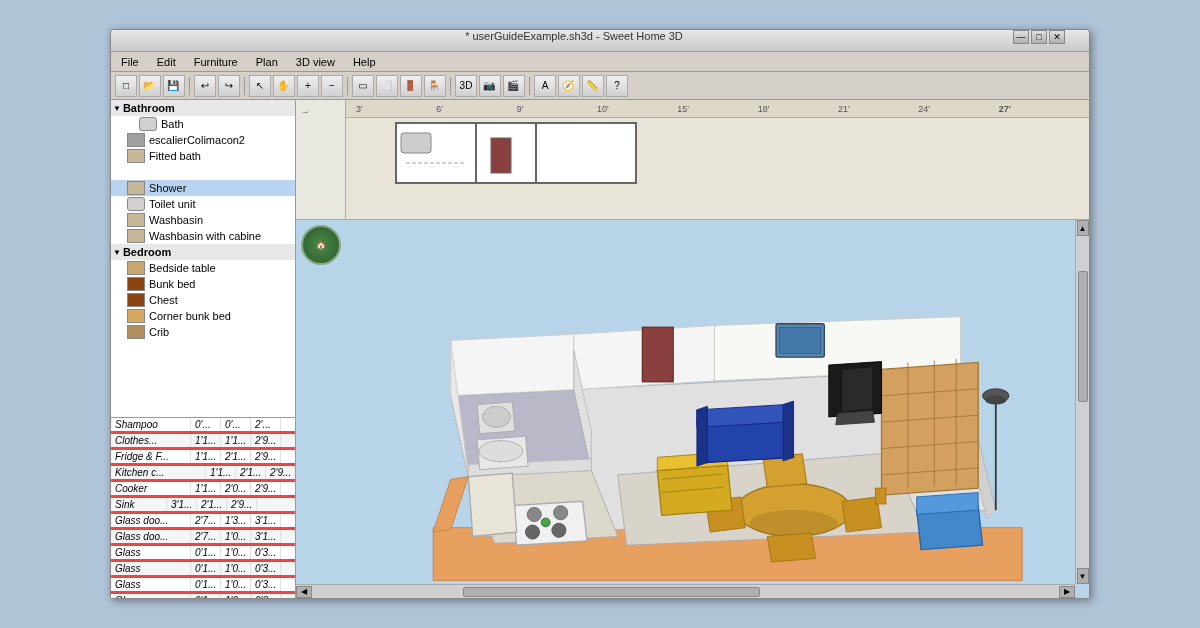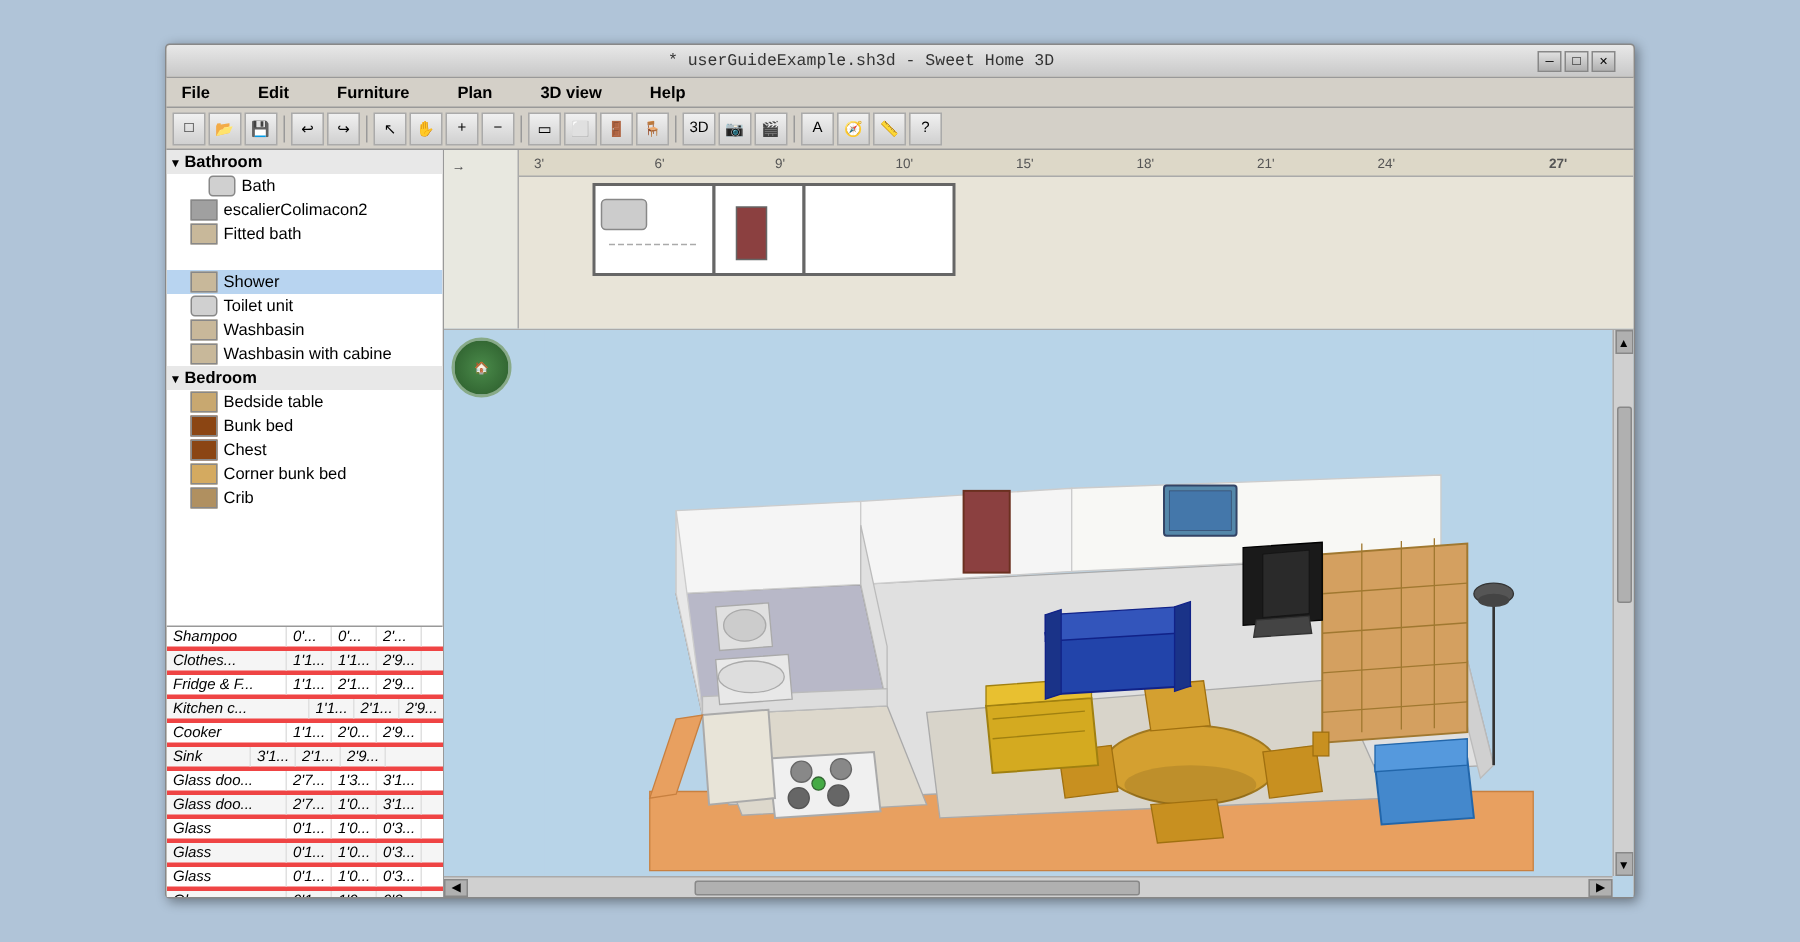--- a/index.html
+++ b/index.html
@@ -20,25 +20,24 @@
       border: 1px solid #888;
       box-shadow: 2px 2px 8px rgba(0,0,0,0.4);
       display: flex;
       flex-direction: column;
       border-radius: 3px;
     }
     .title-bar {
       background: linear-gradient(to bottom, #e8e8e8, #c8c8c8);
       height: 22px;
       display: flex;
-      align-items: center;
-      padding: 0 12px;
+      align-items: flex-start;
+      padding: 0 24px;
       border-bottom: 1px solid #999;
       border-radius: 3px 3px 0 0;
-      font-family: Liberation Mono, monospace;
     }
     .title-bar-text {
       flex: 1;
       text-align: center;
       font-size: 11px;
       color: #333;
     }
     .title-bar-controls {
       display: flex;
       gap: 2px;
@@ -54,22 +53,21 @@
       justify-content: center;
       cursor: pointer;
     }
     .menu-bar {
       background: #d4d0c8;
       height: 20px;
       display: flex;
       align-items: center;
       padding: 0 4px;
       border-bottom: 1px solid #999;
-      gap: 20px;
-      font-weight: bold;
+      gap: 6px;
     }
     .menu-item {
       padding: 2px 6px;
       font-size: 11px;
       cursor: pointer;
       color: #000;
     }
     .toolbar {
       background: #d4d0c8;
       height: 28px;
@@ -443,21 +441,21 @@
           <div style="height:18px; background:#ddd8c8; border-bottom:1px solid #aaa; display:flex; align-items:center; position:relative;">
             <div style="display:flex; width:100%; padding:0 10px;">
               <span style="font-size:9px; color:#555; flex:1; text-align:left;">3'</span>
               <span style="font-size:9px; color:#555; flex:1; text-align:left;">6'</span>
               <span style="font-size:9px; color:#555; flex:1; text-align:left;">9'</span>
               <span style="font-size:9px; color:#555; flex:1; text-align:left;">10'</span>
               <span style="font-size:9px; color:#555; flex:1; text-align:left;">15'</span>
               <span style="font-size:9px; color:#555; flex:1; text-align:left;">18'</span>
               <span style="font-size:9px; color:#555; flex:1; text-align:left;">21'</span>
               <span style="font-size:9px; color:#555; flex:1; text-align:left;">24'</span>
-              <span style="font-size:9px; color:#555; flex:1; text-align:center;font-weight:bold;">27'</span>
+              <span style="font-size:9px; color:#555; flex:1; text-align:left;font-weight:bold;">27'</span>
             </div>
           </div>
 
           <div style="flex:1; position:relative; background:#e8e4d8; height:calc(100% - 18px);">
 
             <div class="area-label">46.88 sq ft</div>
 
             <svg style="position:absolute;top:0;left:0;width:100%;height:100%;">
 
               <rect x="50" y="5" width="80" height="60" fill="white" stroke="#666" stroke-width="2"></rect>

